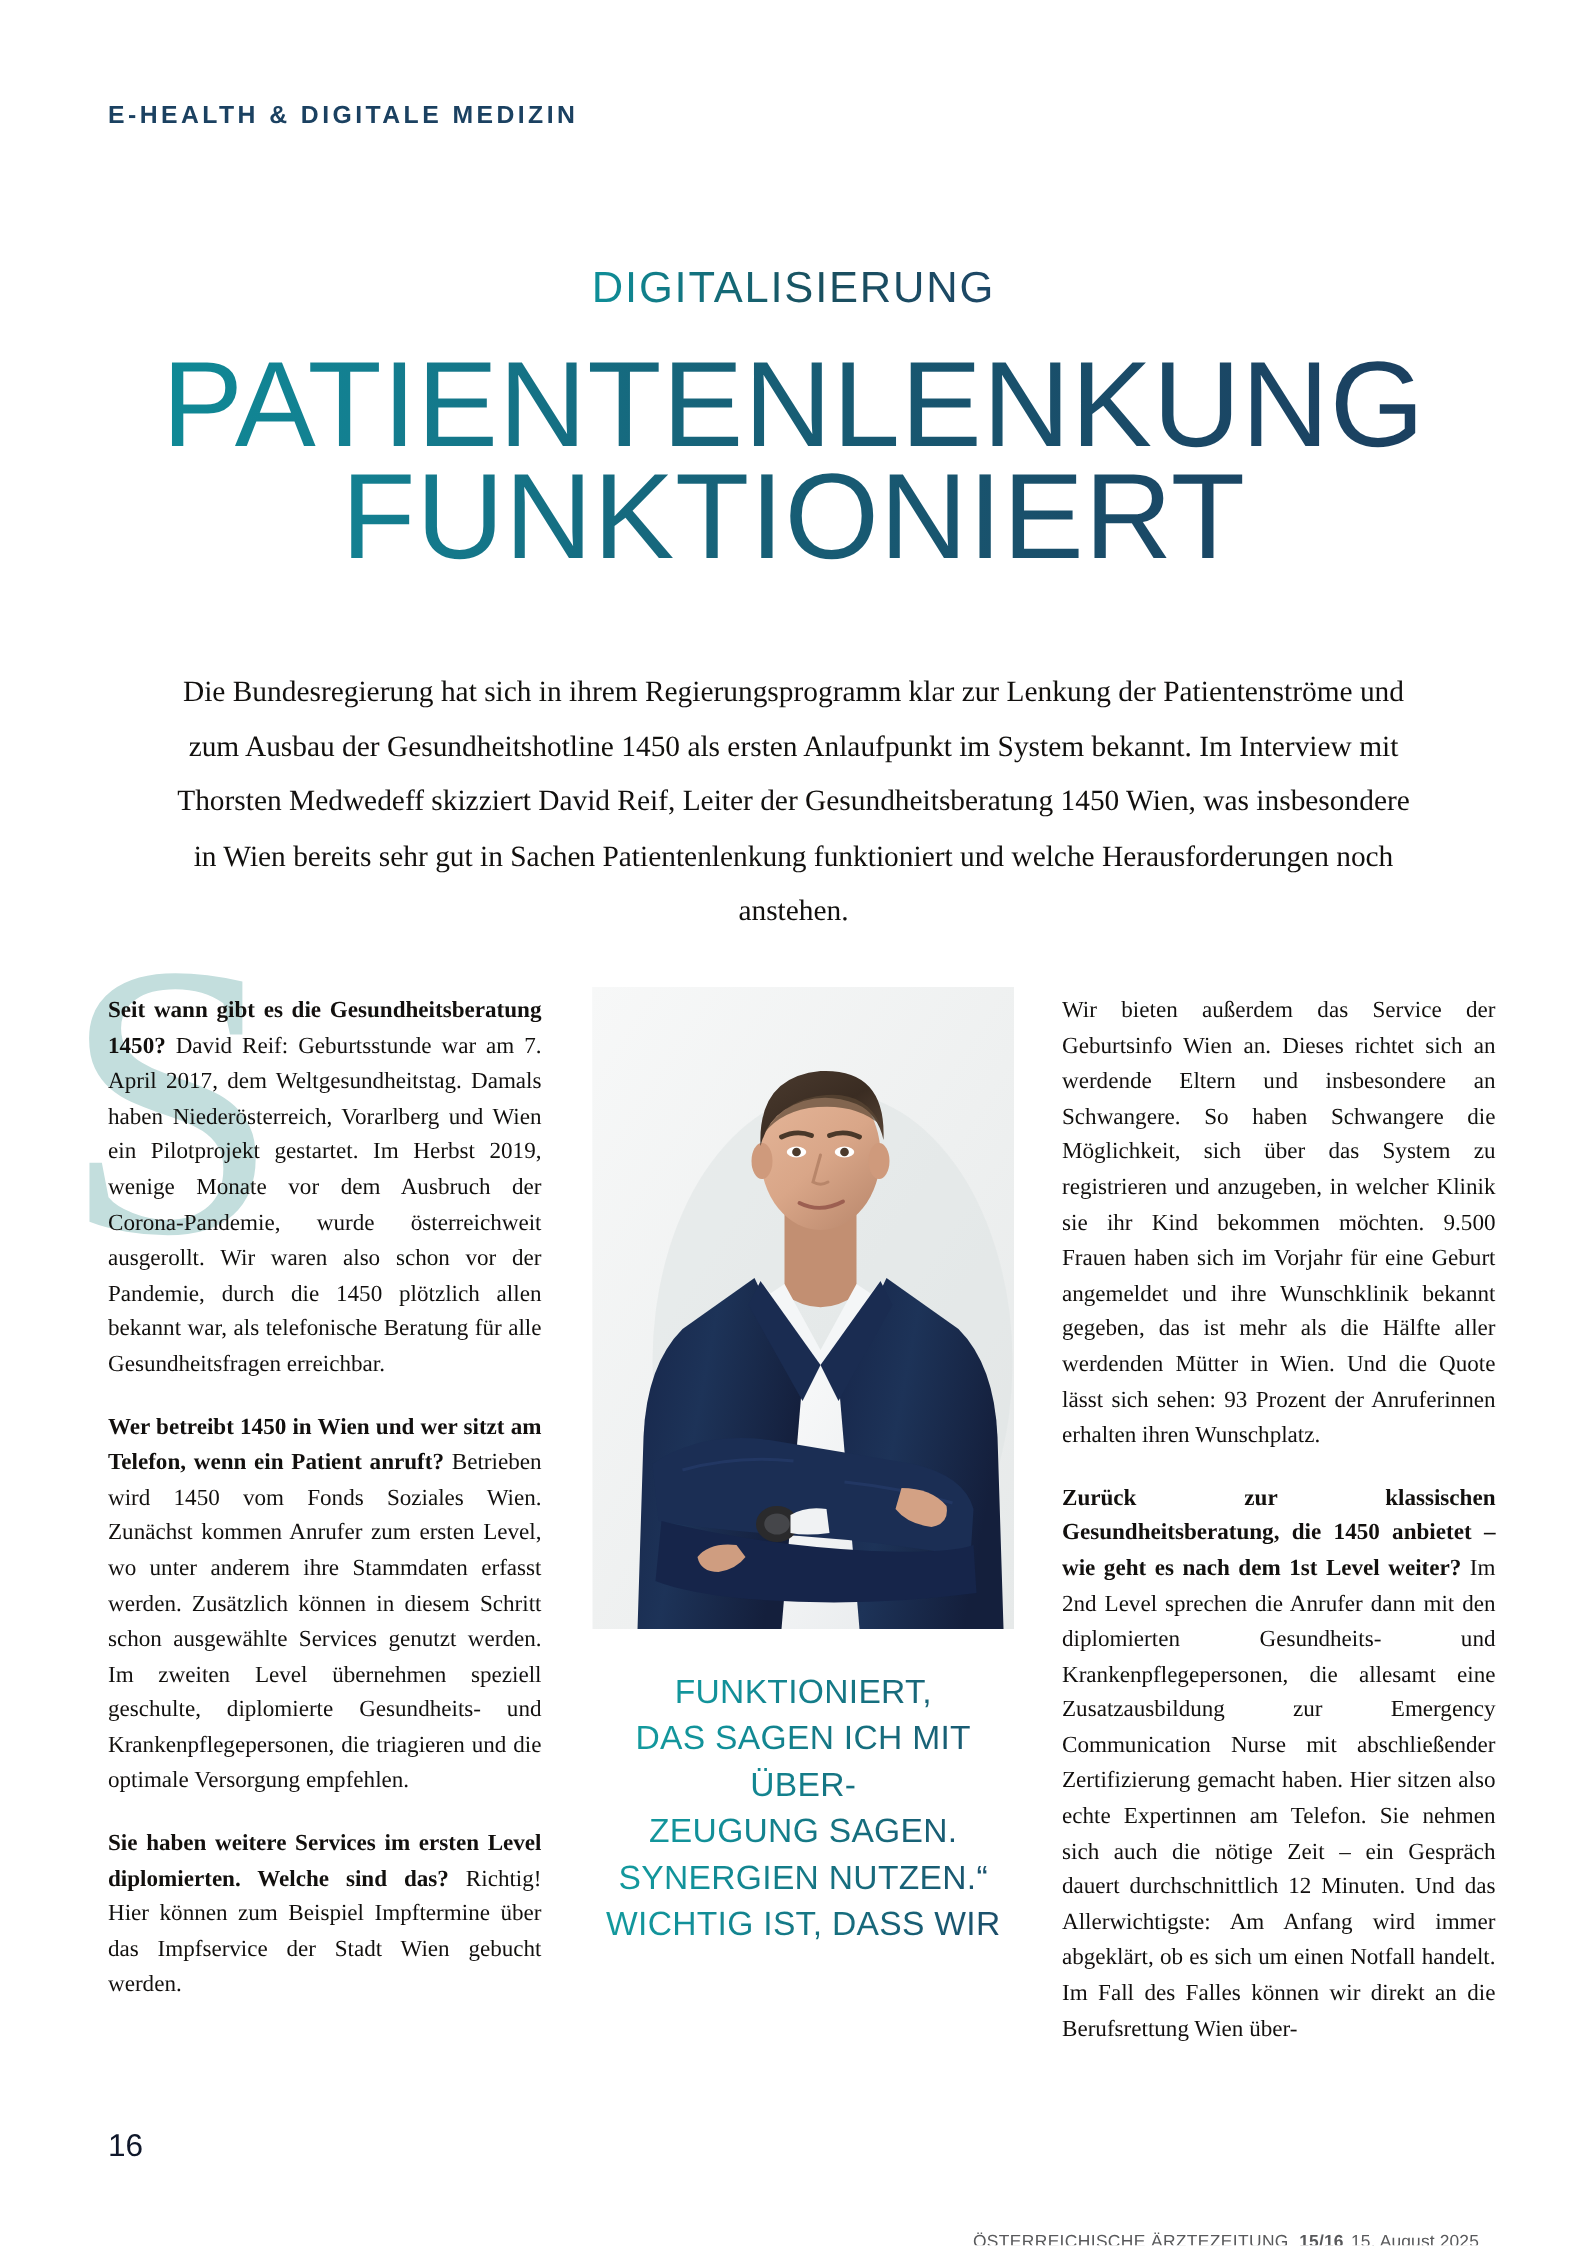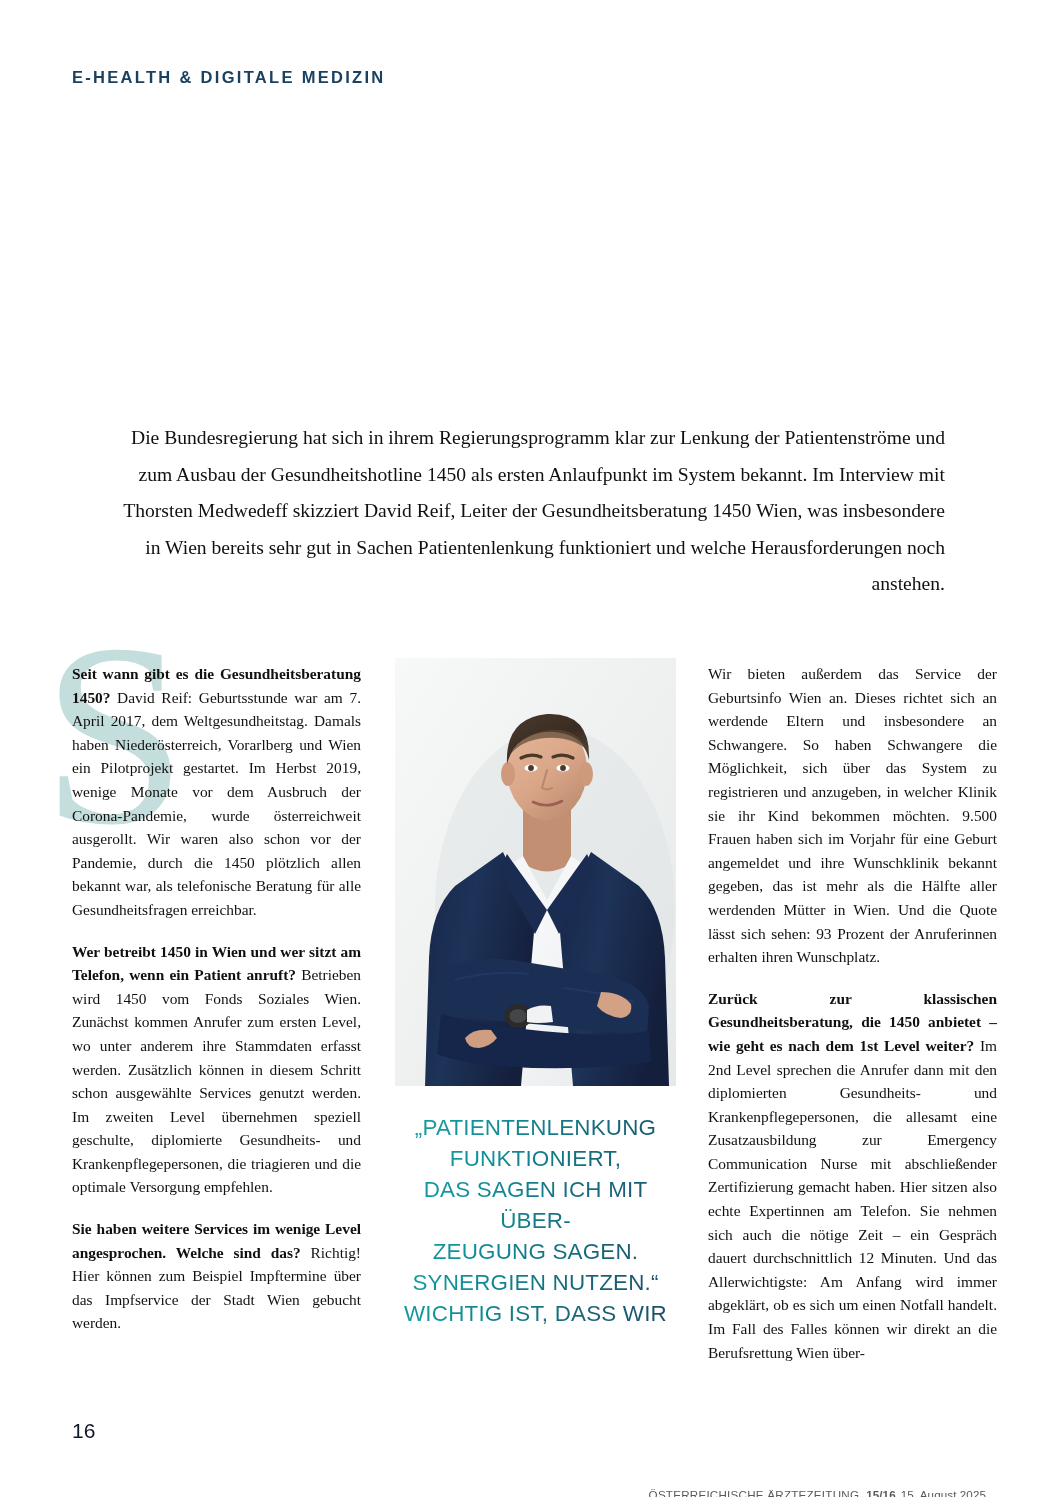--- a/index.html
+++ b/index.html
@@ -65,23 +65,23 @@
     color: transparent;
     -webkit-text-fill-color: transparent;
   }
   .headline .l1 { display: block; }
   .headline .l2 { display: block; }
 
   
   .lead {
     position: absolute;
     left: 113px;
-    top: 420px;
+    top: 444px;
     width: 832px;
-    text-align: right;
+    text-align: center;
     font-family: "Liberation Serif", serif;
     font-size: 19.6px;
     line-height: 36.5px;
     color: #12100e;
   }
 
   
   .drop-letter {
     position: absolute;
     left: 42px;
@@ -172,29 +172,36 @@
   .colophon .iss { font-weight: 700; margin-left: 7px; }
   .colophon .dat { margin-left: 5px; }
 </style>
 </head>
 <body>
 
 <div class="page">
 
   <div class="rubric">E-HEALTH &amp; DIGITALE MEDIZIN</div>
 
+  <div class="head-block">
+    <div class="kicker">DIGITALISIERUNG</div>
+    <div class="headline">
+      <span class="l1">PATIENTENLENKUNG</span>
+      <span class="l2">FUNKTIONIERT</span>
+    </div>
+  </div>
 
   <div class="lead">Die Bundesregierung hat sich in ihrem Regierungsprogramm klar zur Lenkung der Patientenströme und zum Ausbau der Gesundheitshotline 1450 als ersten Anlaufpunkt im System bekannt. Im Interview mit Thorsten Medwedeff skizziert David Reif, Leiter der Gesundheitsberatung 1450 Wien, was insbesondere in Wien bereits sehr gut in Sachen Patientenlenkung funktioniert und welche Herausforderungen noch anstehen.</div>
 
   <div class="drop-letter">S</div>
 
   <div class="col col-left">
     <p><span class="q">Seit wann gibt es die Gesundheitsberatung 1450?</span><span> David Reif: Geburtsstunde war am 7. April 2017, dem Weltgesundheitstag. Damals haben Niederösterreich, Vorarlberg und Wien ein Pilotprojekt gestartet. Im Herbst 2019, wenige Monate vor dem Ausbruch der Corona-Pandemie, wurde österreichweit ausgerollt. Wir waren also schon vor der Pandemie, durch die 1450 plötzlich allen bekannt war, als telefonische Beratung für alle Gesundheitsfragen erreichbar.</span></p>
     <p><span class="q">Wer betreibt 1450 in Wien und wer sitzt am Telefon, wenn ein Patient anruft?</span><span> Betrieben wird 1450 vom Fonds Soziales Wien. Zunächst kommen Anrufer zum ersten Level, wo unter anderem ihre Stammdaten erfasst werden. Zusätzlich können in diesem Schritt schon ausgewählte Services genutzt werden. Im zweiten Level übernehmen speziell geschulte, diplomierte Gesundheits- und Krankenpflegepersonen, die triagieren und die optimale Versorgung empfehlen.</span></p>
-    <p><span class="q">Sie haben weitere Services im wenige Level angesprochen. Welche sind das?</span><span> Richtig! Hier können zum Beispiel Impftermine über das Impfservice der Stadt Wien gebucht werden.</span></p>
+    <p><span class="q">Sie haben weitere Services im ersten Level diplomierten. Welche sind das?</span><span> Richtig! Hier können zum Beispiel Impftermine über das Impfservice der Stadt Wien gebucht werden.</span></p>
   </div>
 
   <div class="col-center">
 
     <div class="photo">
       <svg viewBox="0 0 281 428" preserveAspectRatio="xMidYMid slice" aria-hidden="true">
         <defs>
           <linearGradient id="bg" x1="0" y1="0" x2="1" y2="1">
             <stop offset="0%" stop-color="#f7f8f8"></stop>
             <stop offset="55%" stop-color="#eef0f0"></stop>
@@ -268,21 +275,20 @@
 
         <path d="M152 112 L147 130 Q152 133 157 130" stroke="#b8866a" stroke-width="2" fill="none" stroke-linecap="round"></path>
 
         <path d="M138 144 Q152 151 167 143" stroke="#9c5f51" stroke-width="2.6" fill="none" stroke-linecap="round"></path>
 
         <path d="M128 146 Q152 166 176 146 Q166 162 152 163 Q138 162 128 146 Z" fill="#c89madd" opacity="0"></path>
       </svg>
     </div>
 
     <div class="pullquote">
-      <span>„PATIENTENLENKUNG</span>
       <span>FUNKTIONIERT,</span>
       <span>DAS SAGEN ICH MIT ÜBER-</span>
       <span>ZEUGUNG SAGEN.</span>
       <span>SYNERGIEN NUTZEN.“</span>
       <span>WICHTIG IST, DASS WIR</span>
     </div>
   </div>
 
   <div class="col col-right">
     <p><span>Wir bieten außerdem das Service der Geburtsinfo Wien an. Dieses richtet sich an werdende Eltern und insbesondere an Schwangere. So haben Schwangere die Möglichkeit, sich über das System zu registrieren und anzugeben, in welcher Klinik sie ihr Kind bekommen möchten. 9.500 Frauen haben sich im Vorjahr für eine Geburt angemeldet und ihre Wunschklinik bekannt gegeben, das ist mehr als die Hälfte aller werdenden Mütter in Wien. Und die Quote lässt sich sehen: 93 Prozent der Anruferinnen erhalten ihren Wunschplatz.</span></p>

